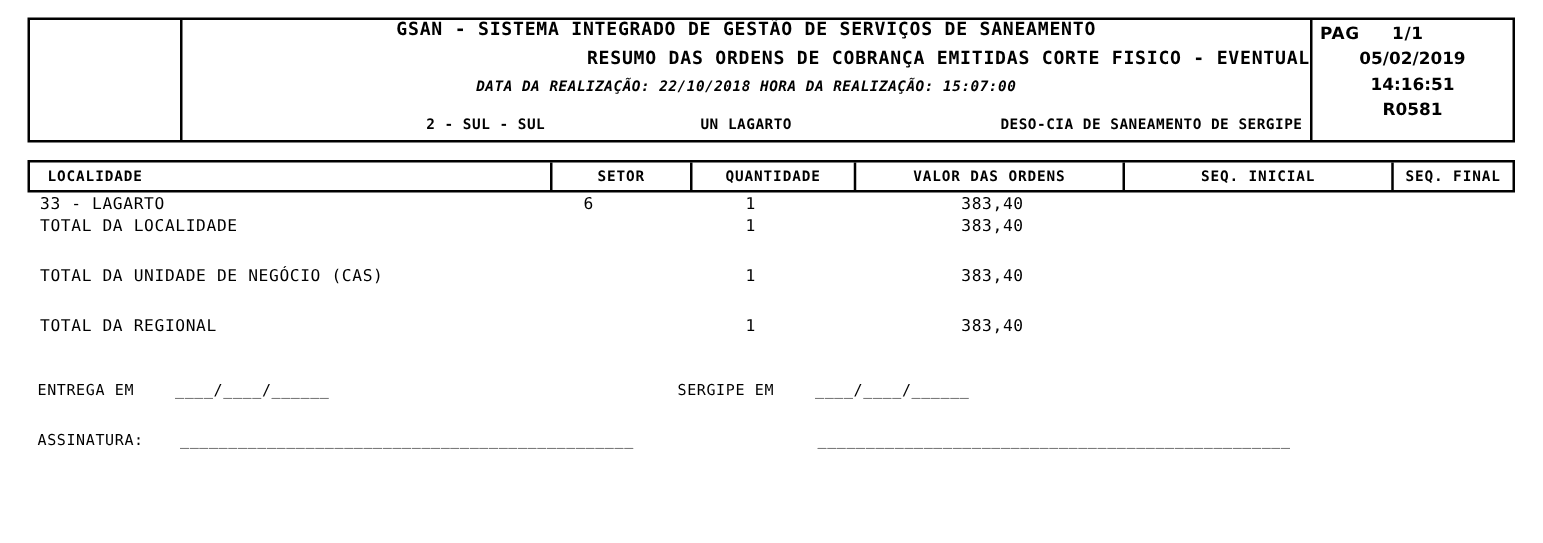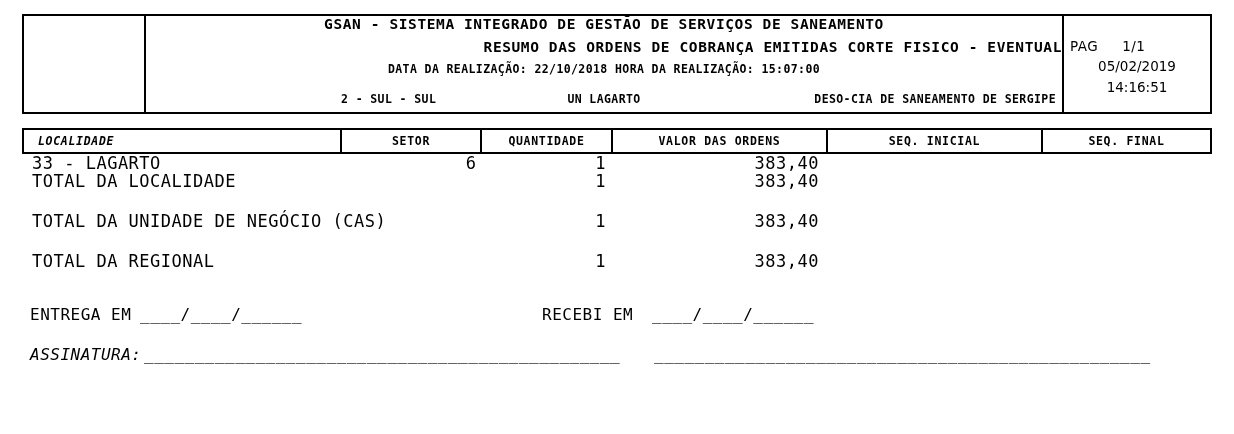--- a/index.html
+++ b/index.html
@@ -39,28 +39,29 @@
     width: 122px;
     border-right: 2px solid #000;
     box-sizing: border-box;
   }
   .header-center-cell {
     flex: 1;
     position: relative;
     box-sizing: border-box;
   }
   .header-right-cell {
-    width: 148px;
+    width: 162px;
     border-left: 2px solid #000;
     box-sizing: border-box;
     text-align: center;
     font-family: "DejaVu Sans", sans-serif;
     font-size: 13.5px;
     line-height: 1.5;
-    padding-top: 20px;
+    padding-top: 1px;
+    font-weight: bold;
   }
   .header-right-cell .pag-line {
     text-align: left;
     padding-left: 6px;
     letter-spacing: 0.5px;
   }
   .title1 {
     text-align: center;
     font-weight: bold;
     font-size: 14.5px;
@@ -73,20 +74,21 @@
     font-size: 14.5px;
     letter-spacing: 0.6px;
     margin-top: 7px;
   }
   .title3 {
     text-align: center;
     font-weight: bold;
     font-size: 11.5px;
     letter-spacing: 0.4px;
     margin-top: 7px;
+    font-style: italic;
   }
   .header-foot {
     position: absolute;
     bottom: 4px;
     left: 0;
     right: 0;
     font-size: 11.5px;
     font-weight: bold;
     letter-spacing: 0.4px;
     height: 16px;
@@ -127,71 +129,71 @@
     font-weight: bold;
     letter-spacing: 0.7px;
     height: 100%;
     display: flex;
     align-items: center;
     justify-content: center;
   }
   .col-head .cell + .cell {
     border-left: 2px solid #000;
   }
-  .c-localidade { width: 316px; justify-content: flex-start !important; padding-left: 14px; font-style: italic; }
-  .c-setor      { width: 140px; }
+  .c-localidade { width: 416px; justify-content: flex-start !important; padding-left: 14px; }
+  .c-setor      { width: 112px; }
   .c-quantidade { width: 131px; }
   .c-valor      { width: 215px; }
   .c-seqi       { width: 215px; }
   .c-seqf       { flex: 1; }
 
   
   .rows {
     position: absolute;
     left: 22px;
     top: 154px;
     width: 1190px;
-    font-size: 17px;
+    font-size: 13px;
     letter-spacing: 0.5px;
   }
   .row {
     display: flex;
     height: 18px;
     align-items: center;
   }
   .row .f-label { width: 385px; padding-left: 10px; box-sizing: border-box; }
   .row .f-setor { width: 128px; text-align: center; }
   .row .f-qtd   { width: 131px; text-align: center; }
   .row .f-valor { width: 215px; text-align: right; padding-right: 62px; box-sizing: border-box; }
   .row.spacer-lg { height: 22px; }
 
   
   .footer {
     position: absolute;
     left: 22px;
     top: 305px;
     width: 1190px;
-    font-size: 16px;
+    font-size: 12px;
     letter-spacing: 0.5px;
   }
   .footer-line1 {
     position: relative;
     height: 22px;
   }
   .fl-entrega { position: absolute; left: 8px; top: 0; }
   .fl-entrega-blank { position: absolute; left: 118px; top: 0; }
   .fl-recebi { position: absolute; left: 520px; top: 0; }
   .fl-recebi-blank { position: absolute; left: 630px; top: 0; }
 
   .footer-line2 {
     position: relative;
     height: 22px;
     margin-top: 18px;
   }
-  .fl-assin { position: absolute; left: 8px; top: 0; font-style: italic; }
+  .fl-assin { position: absolute; left: 8px; top: 0; }
   .fl-assin-blank { position: absolute; left: 122px; top: 0; }
   .fl-assin-blank2 { position: absolute; left: 632px; top: 0; }
 </style>
 </head>
 <body>
 
 <div class="page">
 
   <div class="header-box">
     <div class="header-left-cell"></div>
@@ -205,20 +207,21 @@
         <span class="hf-right">DESO-CIA DE SANEAMENTO DE SERGIPE</span>
       </div>
     </div>
     <div class="header-right-cell">
       <div class="pag-line">
         <span>PAG</span>
         &nbsp;&nbsp;&nbsp;&nbsp;<span>1/1</span>
       </div>
       <div>05/02/2019</div>
       <div>14:16:51</div>
+      <div>R0581</div>
     </div>
   </div>
 
   <div class="col-head">
     <div class="cell c-localidade">LOCALIDADE</div>
     <div class="cell c-setor">SETOR</div>
     <div class="cell c-quantidade">QUANTIDADE</div>
     <div class="cell c-valor">VALOR DAS ORDENS</div>
     <div class="cell c-seqi">SEQ. INICIAL</div>
     <div class="cell c-seqf">SEQ. FINAL</div>
@@ -250,21 +253,21 @@
       <span class="f-setor"></span>
       <span class="f-qtd">1</span>
       <span class="f-valor">383,40</span>
     </div>
   </div>
 
   <div class="footer">
     <div class="footer-line1">
       <span class="fl-entrega">ENTREGA EM</span>
       <span class="fl-entrega-blank">____/____/______</span>
-      <span class="fl-recebi">RECEBI EM</span>
+      <span class="fl-recebi">SERGIPE EM</span>
       <span class="fl-recebi-blank">____/____/______</span>
     </div>
     <div class="footer-line2">
       <span class="fl-assin">ASSINATURA:</span>
       <span class="fl-assin-blank">_______________________________________________</span>
       <span class="fl-assin-blank2">_________________________________________________</span>
     </div>
   </div>
 
 </div>

